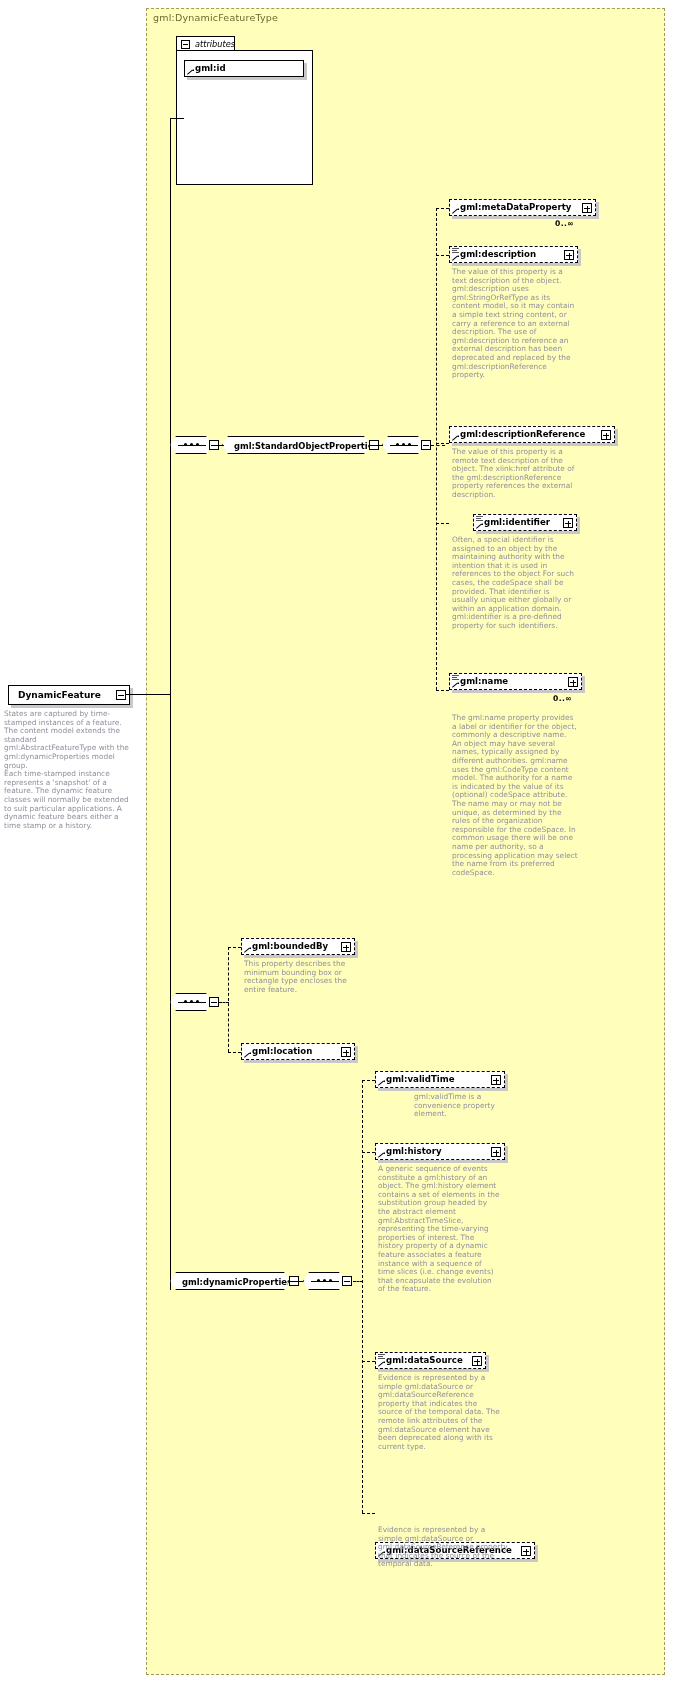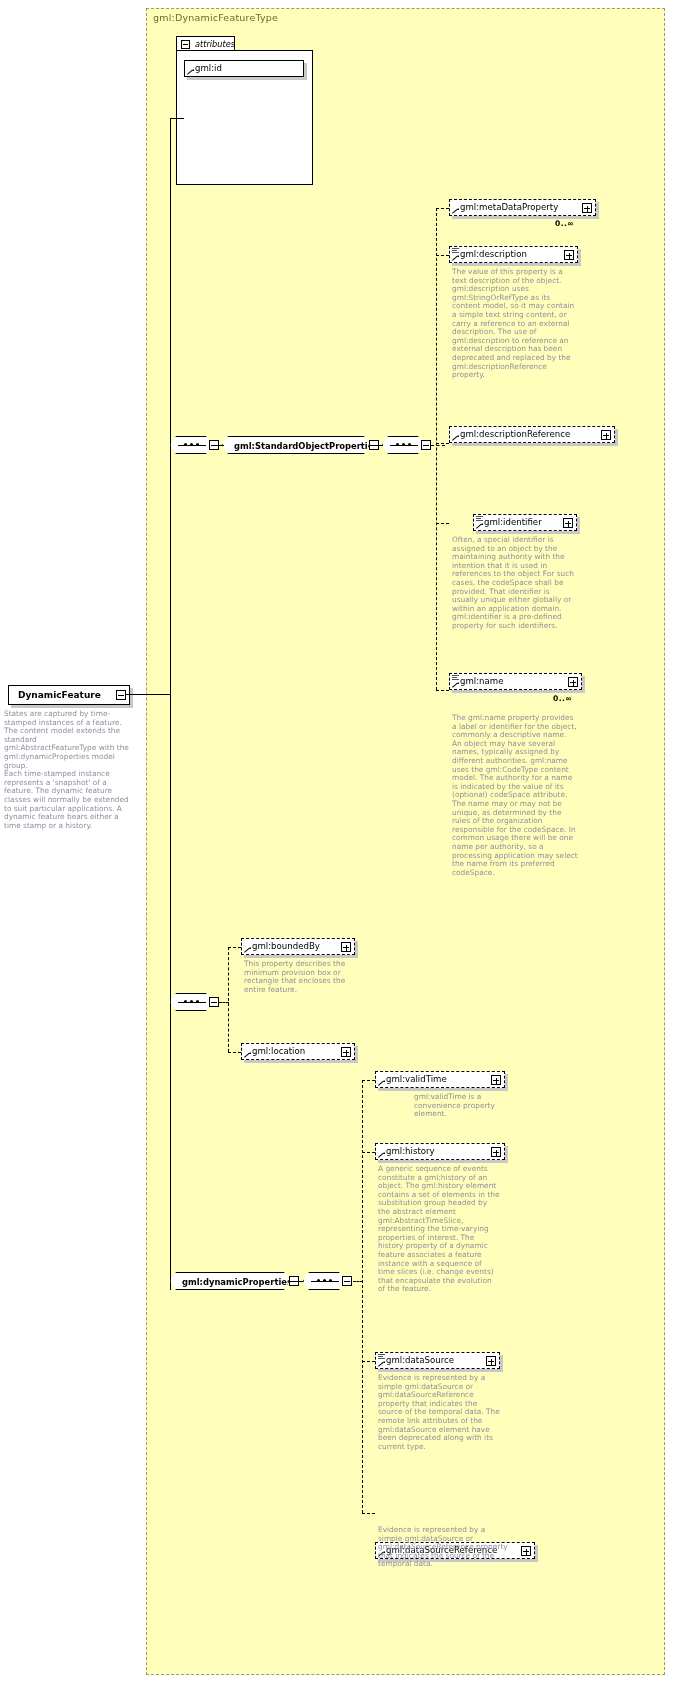--- a/index.html
+++ b/index.html
@@ -31,21 +31,21 @@
     position:absolute;
     background:#ffffff;
     box-sizing:border-box;
     height:17px;
     box-shadow:3px 3px 0 0 #c8c8c8;
   }
   .ebox.solid{border:1px solid #000;}
   .ebox.dashed{border:1px dashed #000;}
   .ebox .lbl{
     position:absolute;left:10px;top:2px;
-    font-size:8.6px;font-weight:normal;color:#000;
+    font-size:8.6px;font-weight:bold;color:#000;
     white-space:nowrap;
   }
 
   
   .exp{
     position:absolute;right:3px;top:3px;
     width:10px;height:10px;
     border:1px solid #000;background:#fff;
     box-sizing:border-box;
   }
@@ -227,20 +227,21 @@
     <span class="exp plus"></span>
   </div>
   <div class="desc" style="left:452px;top:268px;width:124px;">The value of this property is a text description of the object. gml:description uses gml:StringOrRefType as its content model, so it may contain a simple text string content, or carry a reference to an external description. The use of gml:description to reference an external description has been deprecated and replaced by the gml:descriptionReference property.</div>
 
   <div class="hld" style="left:436px;top:443px;width:13px;"></div>
   <div class="ebox dashed" style="left:449px;top:426px;width:166px;">
     <span class="arw"></span>
     <span class="lbl">gml:descriptionReference</span>
     <span class="exp plus"></span>
   </div>
+  <div class="desc" style="left:452px;top:448px;width:130px;">The value of this property is a remote text description of the object. The xlink:href attribute of the gml:descriptionReference property references the external description.</div>
 
   <div class="hld" style="left:436px;top:523px;width:13px;"></div>
   <div class="ebox dashed" style="left:449px;top:514px;width:104px;margin-left:24px;">
     <span class="seqm">
         <i></i>
         <i></i>
         <i></i>
       </span>
     <span class="arw"></span>
     <span class="lbl">gml:identifier</span>
@@ -272,21 +273,21 @@
 
   <div class="vld" style="left:228px;top:947px;height:105px;"></div>
   <div class="hld" style="left:219px;top:1002px;width:10px;"></div>
 
   <div class="hld" style="left:228px;top:947px;width:13px;"></div>
   <div class="ebox dashed" style="left:241px;top:938px;width:114px;">
     <span class="arw"></span>
     <span class="lbl">gml:boundedBy</span>
     <span class="exp plus"></span>
   </div>
-  <div class="desc" style="left:244px;top:960px;width:112px;">This property describes the minimum provision box or rectangle that encloses the entire feature.</div>
+  <div class="desc" style="left:244px;top:960px;width:112px;">This property describes the minimum bounding box or rectangle type encloses the entire feature.</div>
 
   <div class="hld" style="left:228px;top:1052px;width:13px;"></div>
   <div class="ebox dashed" style="left:241px;top:1043px;width:114px;">
     <span class="arw"></span>
     <span class="lbl">gml:location</span>
     <span class="exp plus"></span>
   </div>
 
   <div class="mgroup" style="left:170px;top:1272px;width:120px;">
     <span class="lbl">gml:dynamicProperties</span>
@@ -315,21 +316,21 @@
 
   <div class="hld" style="left:362px;top:1152px;width:13px;"></div>
   <div class="ebox dashed" style="left:375px;top:1143px;width:130px;">
     <span class="arw"></span>
     <span class="lbl">gml:history</span>
     <span class="exp plus"></span>
   </div>
   <div class="desc" style="left:378px;top:1165px;width:122px;">A generic sequence of events constitute a gml:history of an object. The gml:history element contains a set of elements in the substitution group headed by the abstract element gml:AbstractTimeSlice, representing the time-varying properties of interest. The history property of a dynamic feature associates a feature instance with a sequence of time slices (i.e. change events) that encapsulate the evolution of the feature.</div>
 
   <div class="hld" style="left:362px;top:1361px;width:13px;"></div>
-  <div class="ebox dashed" style="left:375px;top:1352px;width:125px;">
+  <div class="ebox dashed" style="left:375px;top:1352px;width:111px;">
     <span class="seqm">
         <i></i>
         <i></i>
         <i></i>
       </span>
     <span class="arw"></span>
     <span class="lbl">gml:dataSource</span>
     <span class="exp plus"></span>
   </div>
   <div class="desc" style="left:378px;top:1374px;width:124px;">Evidence is represented by a simple gml:dataSource or gml:dataSourceReference property that indicates the source of the temporal data. The remote link attributes of the gml:dataSource element have been deprecated along with its current type.</div>

